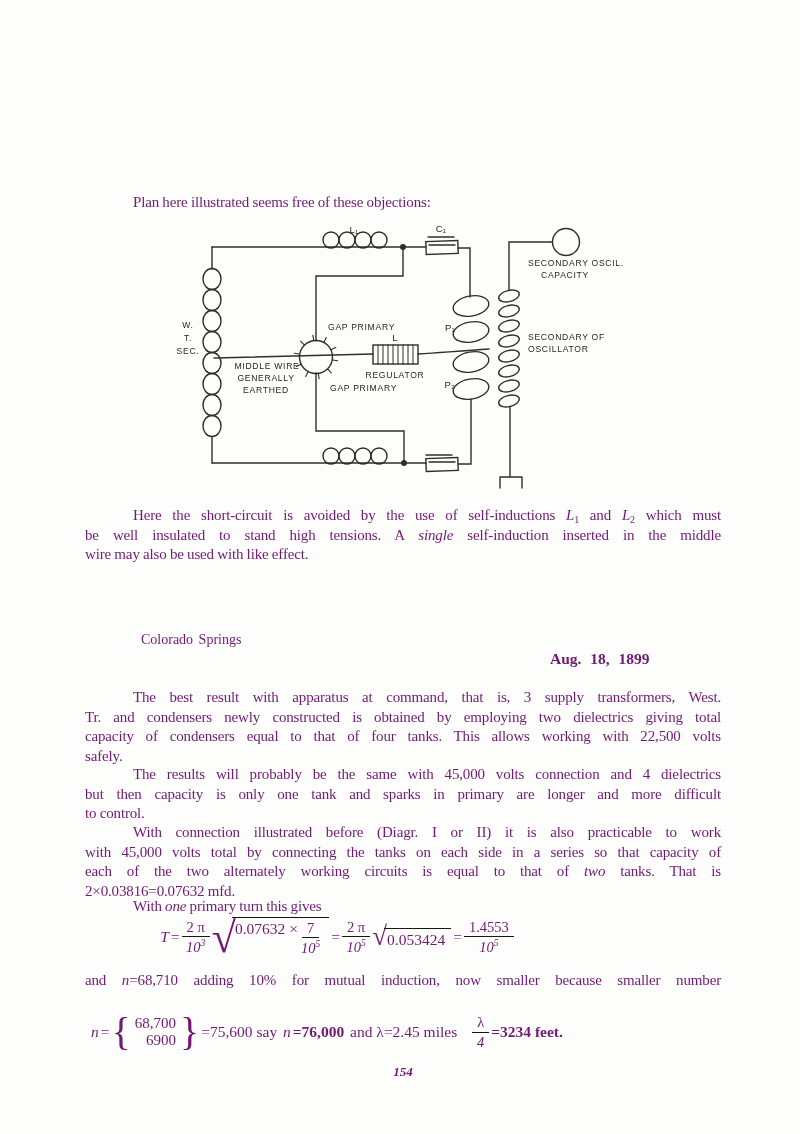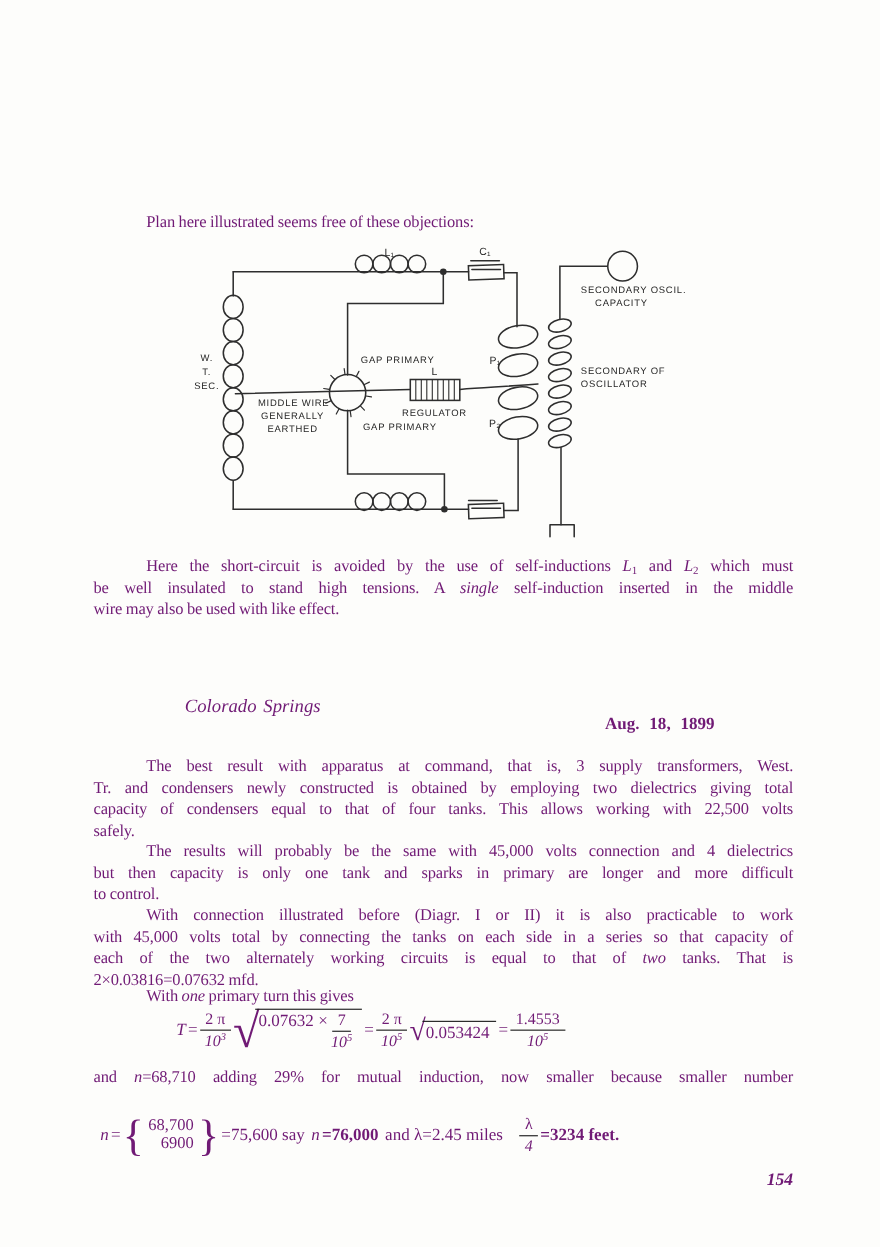--- a/index.html
+++ b/index.html
@@ -11,23 +11,23 @@
   }
   .abs{position:absolute;}
   
   .tblock{font-size:15px;letter-spacing:-0.15px;word-spacing:-0.3px;}
   .tline{height:19.5px;line-height:19.5px;white-space:nowrap;}
   .tline.just{text-align:justify;text-align-last:justify;}
   .i{font-style:italic;}
   .b{font-weight:bold;}
   .sub{font-size:10px;vertical-align:-3px;}
   
-  .place{font-style:italic;font-size:17px;word-spacing:2px;margin-left:27px;}
+  .place{font-size:14px;word-spacing:2px;}
   .date{font-size:15.5px;font-weight:bold;word-spacing:5px;}
-  .pageno{font-size:16px;font-style:italic;font-weight:bold;text-align:right;}
+  .pageno{font-size:13px;font-style:italic;font-weight:bold;text-align:center;}
   
   .formula{display:flex;align-items:center;font-size:15.5px;}
   .formula>span{margin:0 1px;}
   .frac{display:inline-flex;flex-direction:column;align-items:center;font-size:14.5px;line-height:1.12;margin:0 3px;}
   .frac .num{border-bottom:1.4px solid #161616;padding:0 5px 1px;}
   .frac .den{padding-top:1px;font-style:italic;}
   .frac sup, .den sup{font-size:9.5px;}
   sup{font-size:9.5px;}
   .sqrt{display:inline-flex;align-items:flex-end;margin:0 2px;}
   .sqrt .rad{line-height:0.82;margin-right:-4px;font-weight:400;}
@@ -217,21 +217,21 @@
       </span>
       <span>=</span>
       <span class="frac">
         <span class="num">1.4553</span>
         <span class="den"><span>10</span><sup>5</sup></span>
       </span>
     </div>
   </div>
 
   <div class="abs tblock" style="left:85px;top:971px;width:636px;">
-      <div class="tline just"><span>and </span><span class="i">n</span><span>=68,710 adding 29% for mutual induction, now smaller because smaller number</span></div>
+      <div class="tline just"><span>and </span><span class="i">n</span><span>=68,710 adding 10% for mutual induction, now smaller because smaller number</span></div>
     </div>
 
   <div class="abs" style="left:85px;top:1012px;width:636px;display:flex;justify-content:center;transform:translateX(-76px);">
     <div class="formula">
       <span class="i">n</span>
       <span>=</span>
       <span class="brace">{</span>
       <span class="stack">
         <span>68,700</span>
         <span>6900</span>

